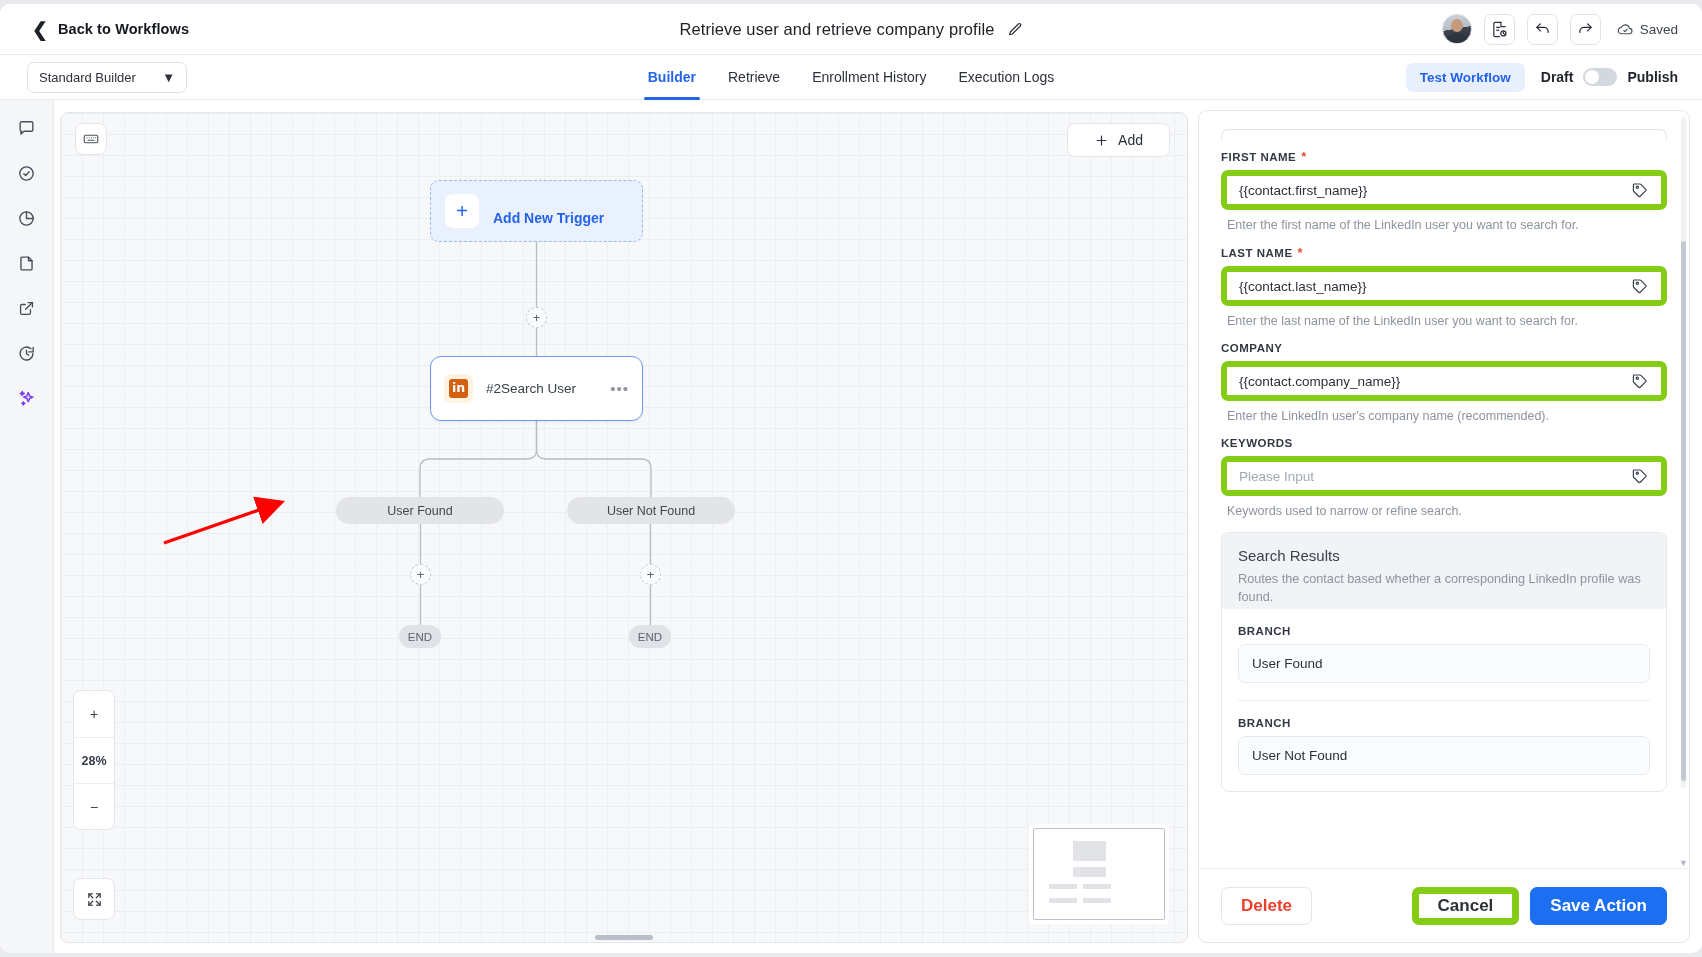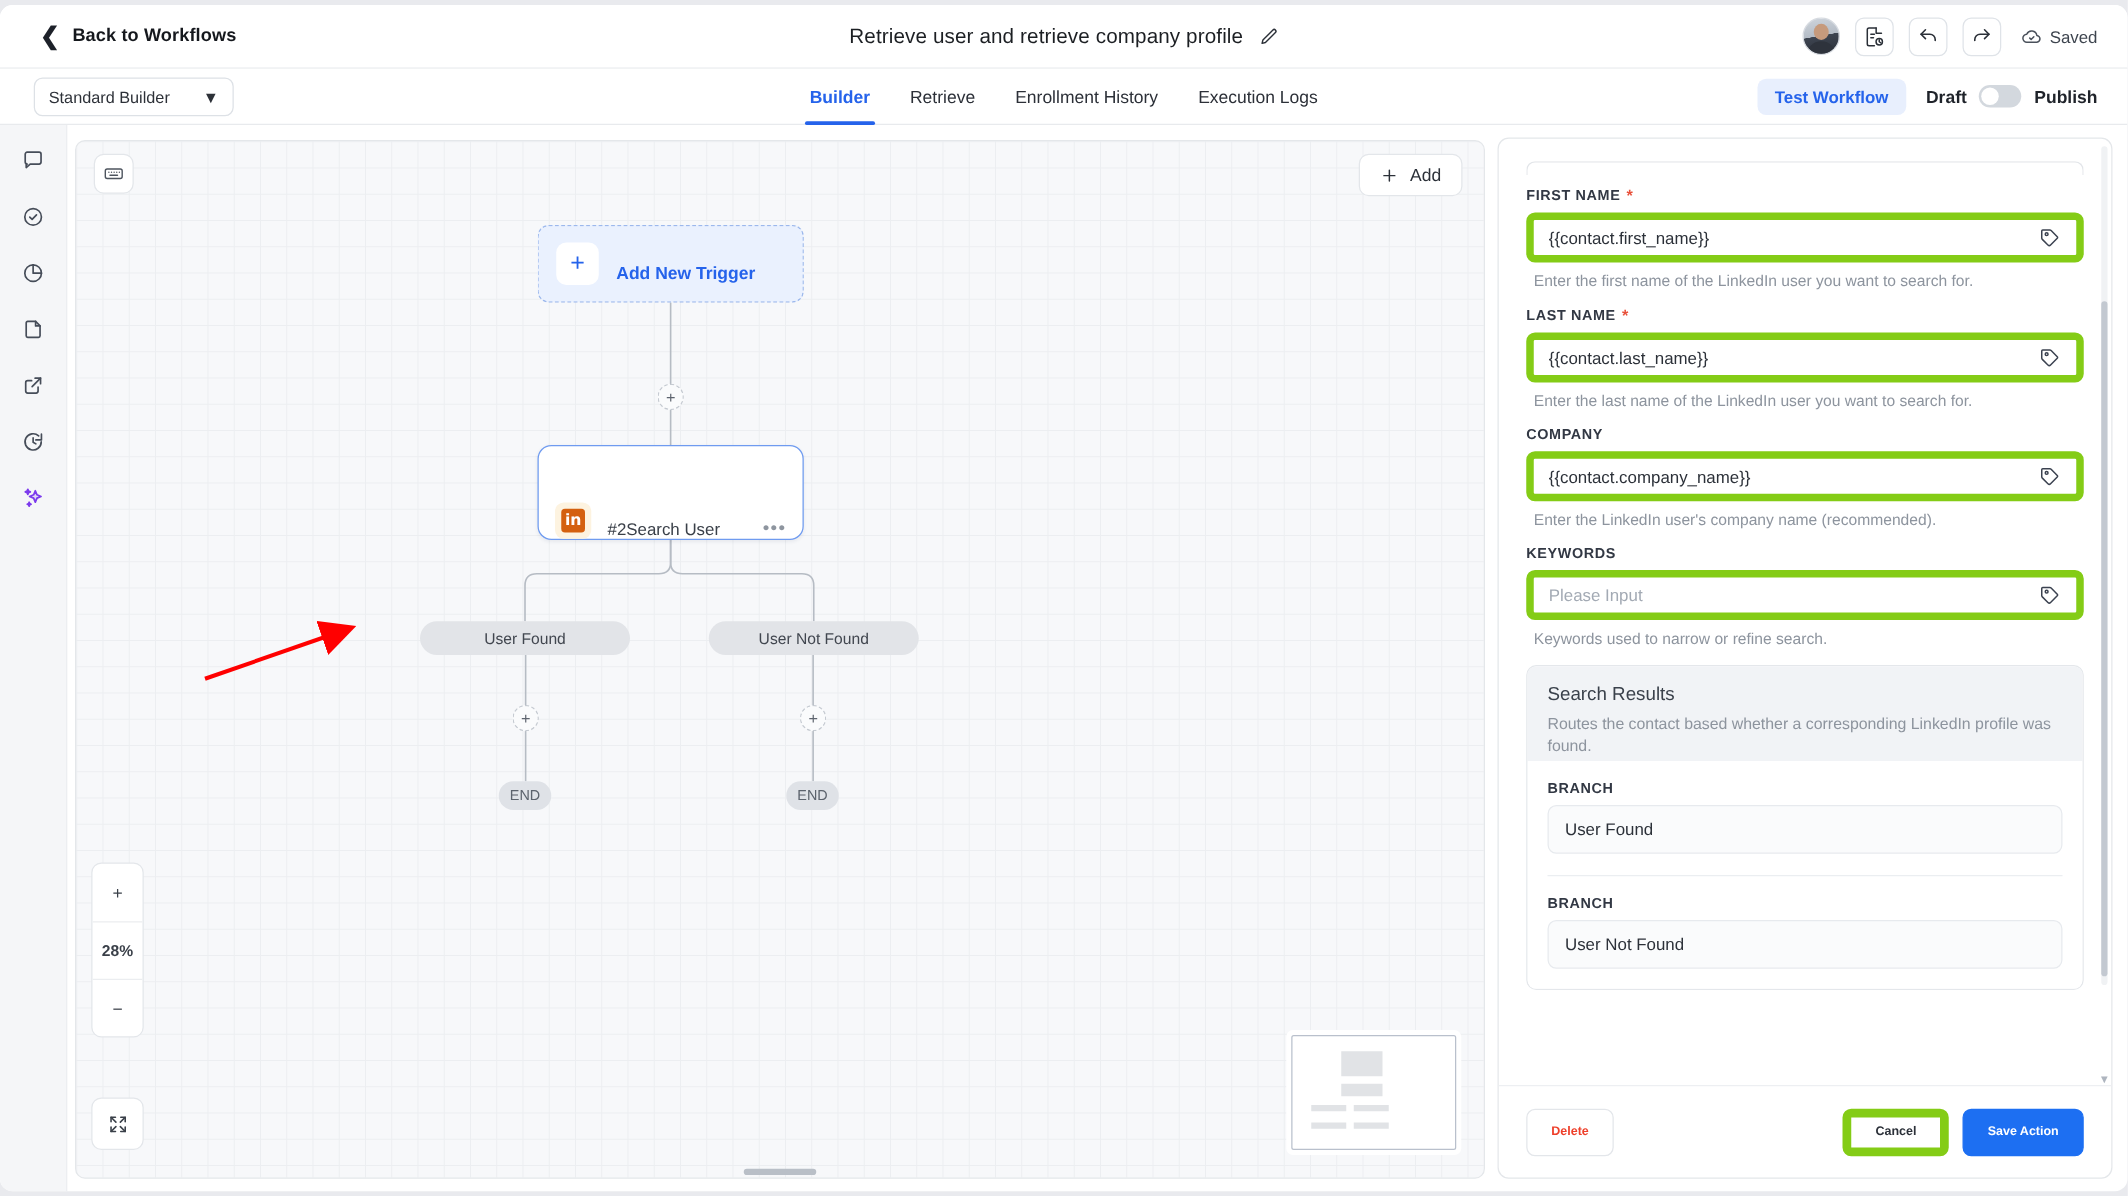--- a/index.html
+++ b/index.html
@@ -161,21 +161,21 @@
     overflow: hidden;
   }
   .kb-btn {
     position: absolute; left: 14px; top: 10px;
     width: 32px; height: 32px; border-radius: 8px;
     background: #fff; border: 1px solid #e3e6ea;
     display: flex; align-items: center; justify-content: center; cursor: pointer;
   }
   .add-btn {
     position: absolute; right: 17px; top: 10px;
-    height: 34px; padding: 0 16px; border-radius: 8px;
+    height: 34px; padding: 0 26px; border-radius: 8px;
     background: #fff; border: 1px solid #e3e6ea;
     display: flex; align-items: center; gap: 9px; cursor: pointer;
     font-size: 14px; color: #2b3038;
   }
 
   
   .flow { position: absolute; left: 0; top: 0; width: 100%; height: 100%; }
   .node-trigger {
     position: absolute; left: 369px; top: 67px;
     width: 213px; height: 62px;
@@ -186,24 +186,24 @@
   }
   .trig-plus {
     width: 34px; height: 34px; border-radius: 8px; background: #fff;
     display: flex; align-items: center; justify-content: center;
     color: #2563eb; font-size: 20px; font-weight: 400; line-height: 1;
   }
   .trig-label { font-size: 14px; color: #2563eb; font-weight: 600; margin-top: 14px; }
 
   .node-action {
     position: absolute; left: 369px; top: 243px;
-    width: 213px; height: 76px;
+    width: 213px; height: 65px;
     border: 1.5px solid #6f9bf0; border-radius: 11px;
     background: #fff;
-    display: flex; align-items: flex-end; padding: 0 13px; gap: 13px;
+    display: flex; align-items: center; padding: 0 13px; gap: 13px;
     cursor: pointer;
     box-shadow: 0 1px 3px rgba(25,40,80,.07);
   }
   .li-icon {
     width: 29px; height: 29px; border-radius: 7px; background: #fdf3e0;
     display: flex; align-items: center; justify-content: center;
   }
   .li-glyph {
     width: 19px; height: 19px; border-radius: 3px; background: #d4600f;
     color: #fff; font-size: 12.5px; font-weight: bold;
@@ -333,21 +333,21 @@
   }
   .branch-div { height: 1px; background: #ebeef1; margin: 17px 0 16px 0; }
 
   .panel-foot {
     flex: 0 0 74px; border-top: 1px solid #edeff2;
     display: flex; align-items: center; padding: 0 22px;
   }
   .btn {
     height: 38px; border-radius: 7px; padding: 0 19px;
     display: flex; align-items: center; justify-content: center;
-    font-size: 10px; cursor: pointer; font-weight: 600;
+    font-size: 17px; cursor: pointer; font-weight: 600;
   }
   .btn-delete { border: 1px solid #e3e6ea; background: #fff; color: #ee3f2a; }
   .btn-cancel { border: 7px solid #84cc16; background: #fff; color: #2c3139; margin-left: auto; }
   .btn-save   { background: #1d6ff2; color: #fff; border: 1px solid #1d6ff2; margin-left: 11px; }
 
   .panel-sb {
     position: absolute; right: 3px; width: 5px; border-radius: 3px;
     background: #c3c9d1;
   }
   .panel-sb-track {

